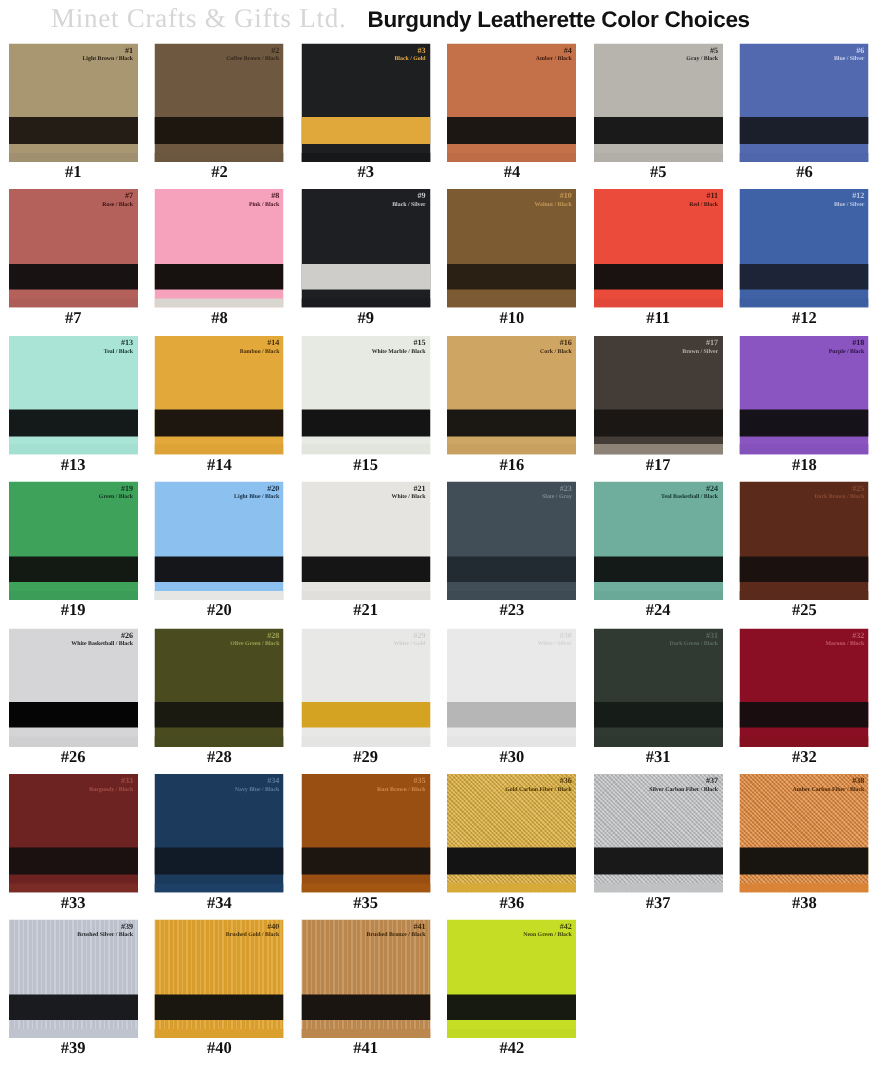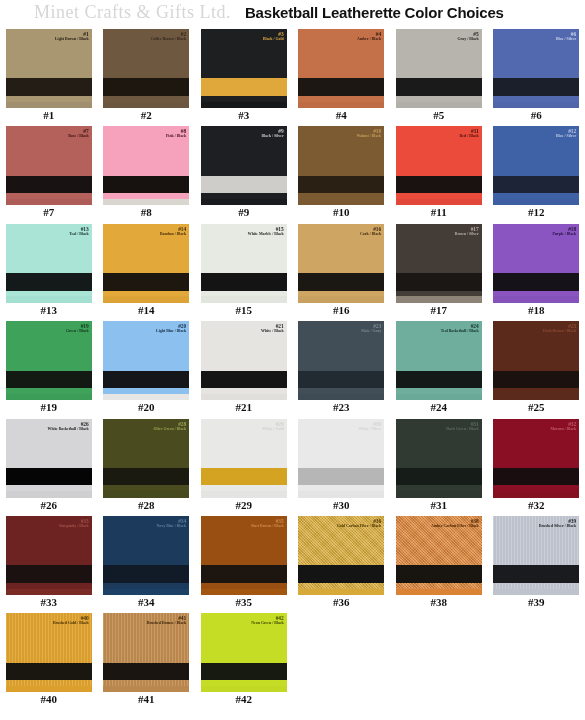--- a/index.html
+++ b/index.html
@@ -86,21 +86,21 @@
     line-height:1;
   }
 </style>
 </head>
 <body>
 
 <div id="page">
 
   <div class="header">
     <div class="brand">Minet Crafts &amp; Gifts Ltd.</div>
-    <div class="doc-title">Basketball Leatherette Color Choices</div>
+    <div class="doc-title">Burgundy Leatherette Color Choices</div>
   </div>
 
   <div class="grid" id="swatch-grid">
       <div class="cell">
         <div class="swatch">
           <div class="base" style="background: rgb(169, 151, 114);"></div>
           <div class="band" style="background: rgb(35, 29, 22);"></div>
           <div class="strip" style="background: rgb(160, 144, 112);"></div>
           <div class="lbl" style="color: rgb(36, 28, 16);">
             <span class="num">#1</span>
@@ -501,20 +501,33 @@
           <div class="strip" style="background: rgb(215, 169, 56);"></div>
           <div class="lbl" style="color: rgb(75, 54, 6);">
             <span class="num">#36</span>
             <span class="nm">Gold Carbon Fiber / Black</span>
           </div>
         </div>
         <div class="cap">#36</div>
       </div>
       <div class="cell">
         <div class="swatch">
+          <div class="base" style="background: rgb(196, 198, 200);"></div>
+          <div class="tex" style="background-image: repeating-linear-gradient(45deg, rgba(255, 255, 255, 0.3) 0px, rgba(255, 255, 255, 0.3) 1px, rgba(0, 0, 0, 0.16) 1px, rgba(0, 0, 0, 0.16) 2px), repeating-linear-gradient(-45deg, rgba(255, 255, 255, 0.18) 0px, rgba(255, 255, 255, 0.18) 1px, rgba(0, 0, 0, 0.1) 1px, rgba(0, 0, 0, 0.1) 2px);"></div>
+          <div class="band" style="background: rgb(25, 25, 25);"></div>
+          <div class="strip" style="background: rgb(191, 193, 195);"></div>
+          <div class="lbl" style="color: rgb(35, 35, 35);">
+            <span class="num">#37</span>
+            <span class="nm">Silver Carbon Fiber / Black</span>
+          </div>
+        </div>
+        <div class="cap">#37</div>
+      </div>
+      <div class="cell">
+        <div class="swatch">
           <div class="base" style="background: rgb(224, 135, 58);"></div>
           <div class="tex" style="background-image: repeating-linear-gradient(45deg, rgba(255, 255, 255, 0.3) 0px, rgba(255, 255, 255, 0.3) 1px, rgba(0, 0, 0, 0.16) 1px, rgba(0, 0, 0, 0.16) 2px), repeating-linear-gradient(-45deg, rgba(255, 255, 255, 0.18) 0px, rgba(255, 255, 255, 0.18) 1px, rgba(0, 0, 0, 0.1) 1px, rgba(0, 0, 0, 0.1) 2px);"></div>
           <div class="band" style="background: rgb(24, 20, 16);"></div>
           <div class="strip" style="background: rgb(218, 131, 54);"></div>
           <div class="lbl" style="color: rgb(74, 37, 5);">
             <span class="num">#38</span>
             <span class="nm">Amber Carbon Fiber / Black</span>
           </div>
         </div>
         <div class="cap">#38</div>

